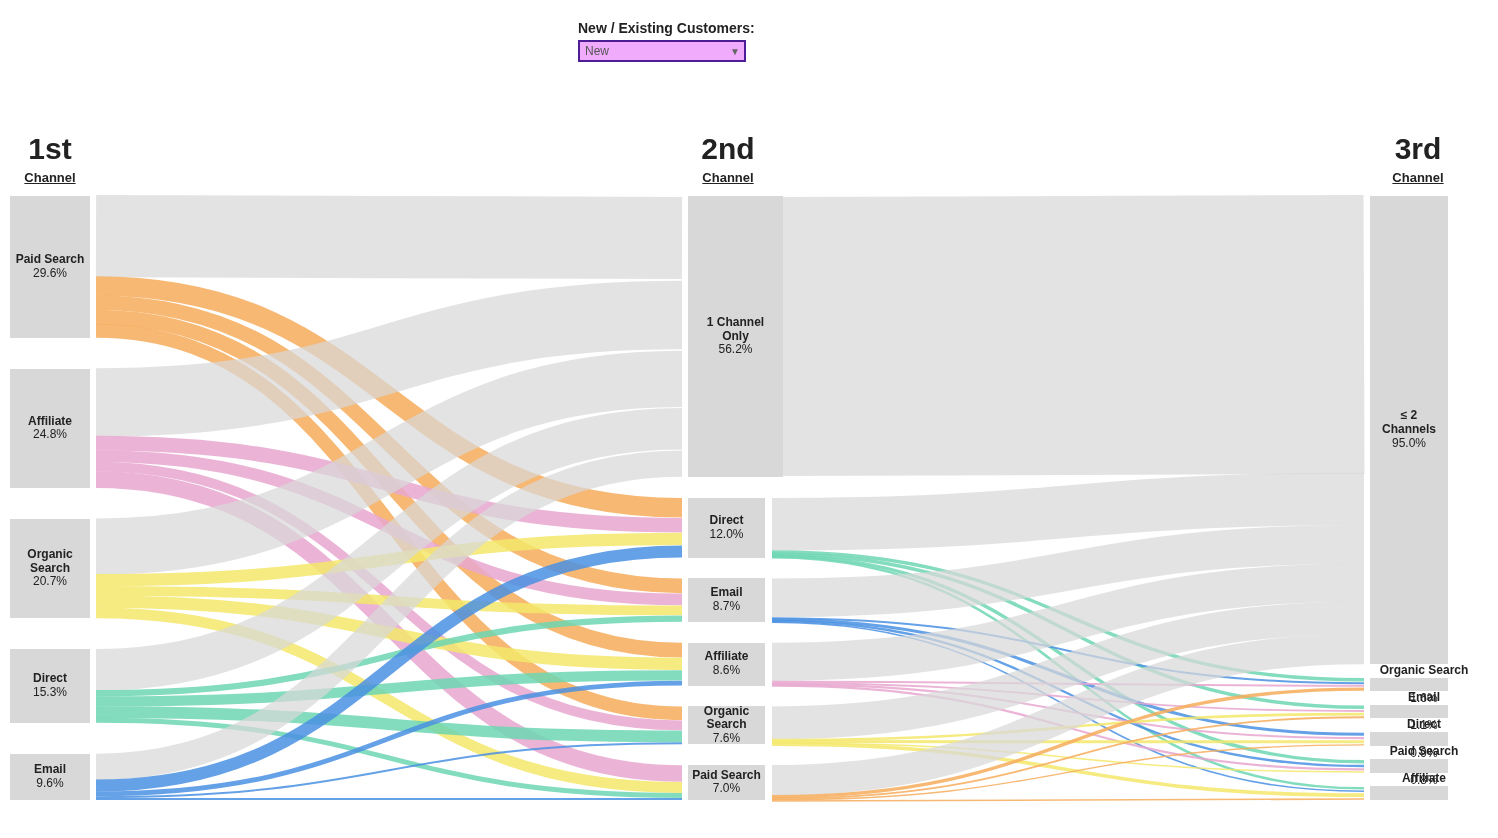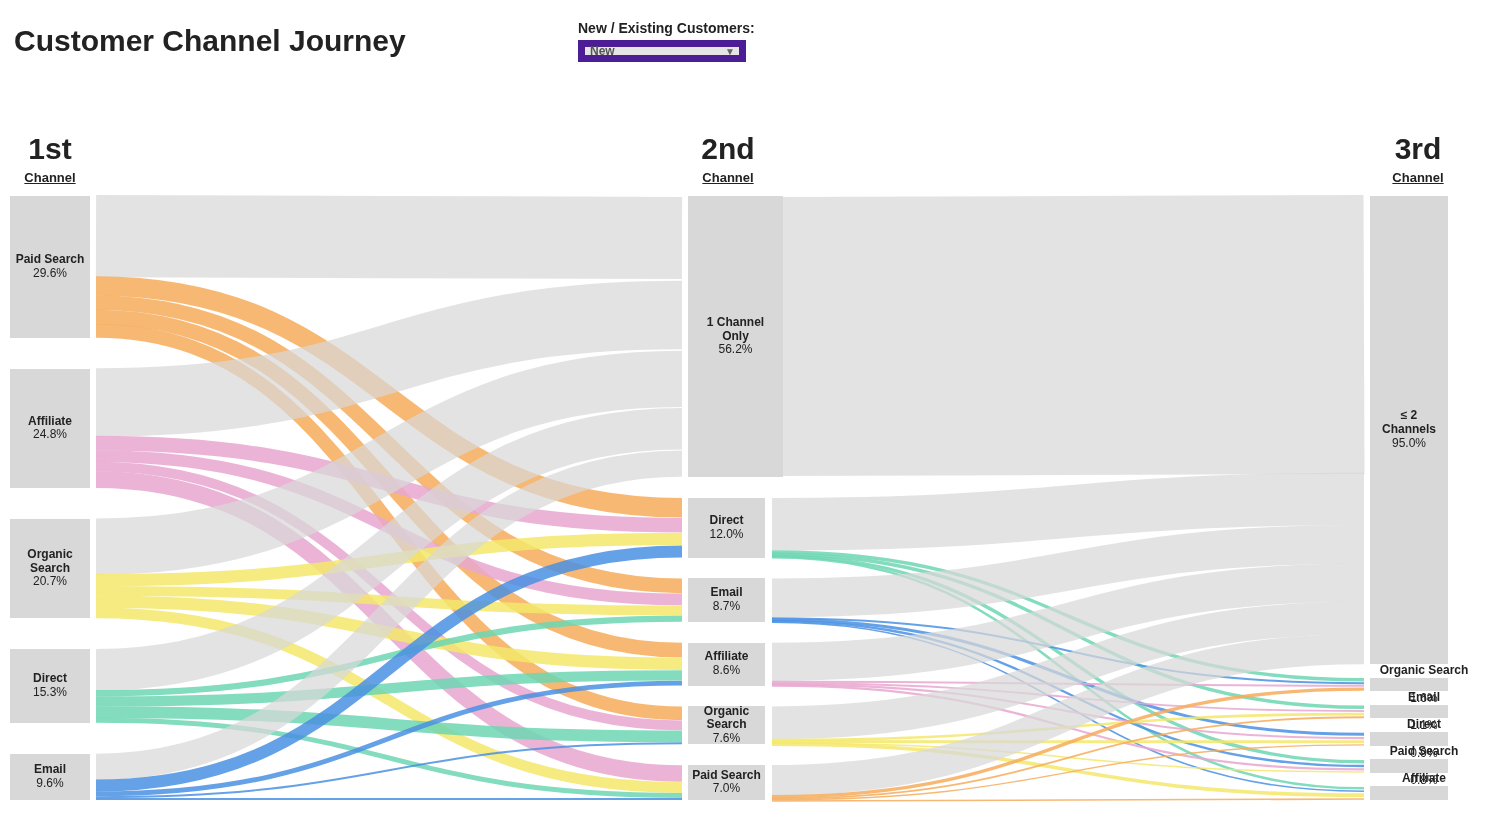--- a/index.html
+++ b/index.html
@@ -1,40 +1,39 @@
 <!DOCTYPE html>
 <html><head>
 <meta charset="utf-8">
 <style>
   html,body{margin:0;padding:0;background:#fff;font-family:"Segoe UI",Tahoma,Arial,sans-serif;color:#222;}
   #wrap{position:relative;width:1498px;height:838px;}
   .title{position:absolute;left:14px;top:24px;font-size:30px;font-weight:700;}
   .filter-label{position:absolute;left:578px;top:20px;font-size:14px;font-weight:600;}
-  .filter-select{position:absolute;left:578px;top:40px;width:168px;height:22px;border:7px solid #4c1d95;font-size:12px;color:#555;background:#e5e5e5;padding:0 18px 0 5px;box-sizing:border-box;display:flex;align-items:center;cursor:pointer;font-weight:bold;}
+  .filter-select{position:absolute;left:578px;top:40px;width:168px;height:22px;border:2px solid #4c1d95;font-size:12px;color:#555;background:#f0abfc;padding:0 18px 0 5px;box-sizing:border-box;display:flex;align-items:center;cursor:pointer;}
   .filter-select .caret{position:absolute;right:4px;top:50%;transform:translateY(-50%);font-size:10px;color:#666;}
   
   .stage-head{position:absolute;text-align:center;}
   .stage-head .big{font-size:30px;font-weight:700;line-height:1;}
   .stage-head .sub{font-size:13px;font-weight:600;margin-top:6px;text-decoration:underline;}
   
   .node{position:absolute;background:#d8d8d8;box-sizing:border-box;display:flex;flex-direction:column;align-items:center;justify-content:center;text-align:center;font-size:12px;line-height:1.15;padding:2px 4px;}
   .node .lbl{font-weight:600;}
   .node .pct{font-weight:400;}
   
   .rlabel{position:absolute;text-align:center;font-size:12px;line-height:1.15;}
   .rlabel .lbl{font-weight:600;}
   .rlabel .pct{font-weight:400;}
   
   svg.links{position:absolute;left:0;top:0;width:1498px;height:838px;pointer-events:none;}
 </style>
 </head>
 <body>
 <div id="wrap">
 
-<div class="title">Customer Channel Journey</div>
 <div class="filter-label">New / Existing Customers:</div>
 <div class="filter-select">
   <span>New</span>
   <span class="caret">▼</span>
 </div>
 
 <div class="stage-head" style="left:10px;top:134px;width:80px;">
   <div class="big">1st</div>
       <div class="sub">Channel</div>
 </div>

